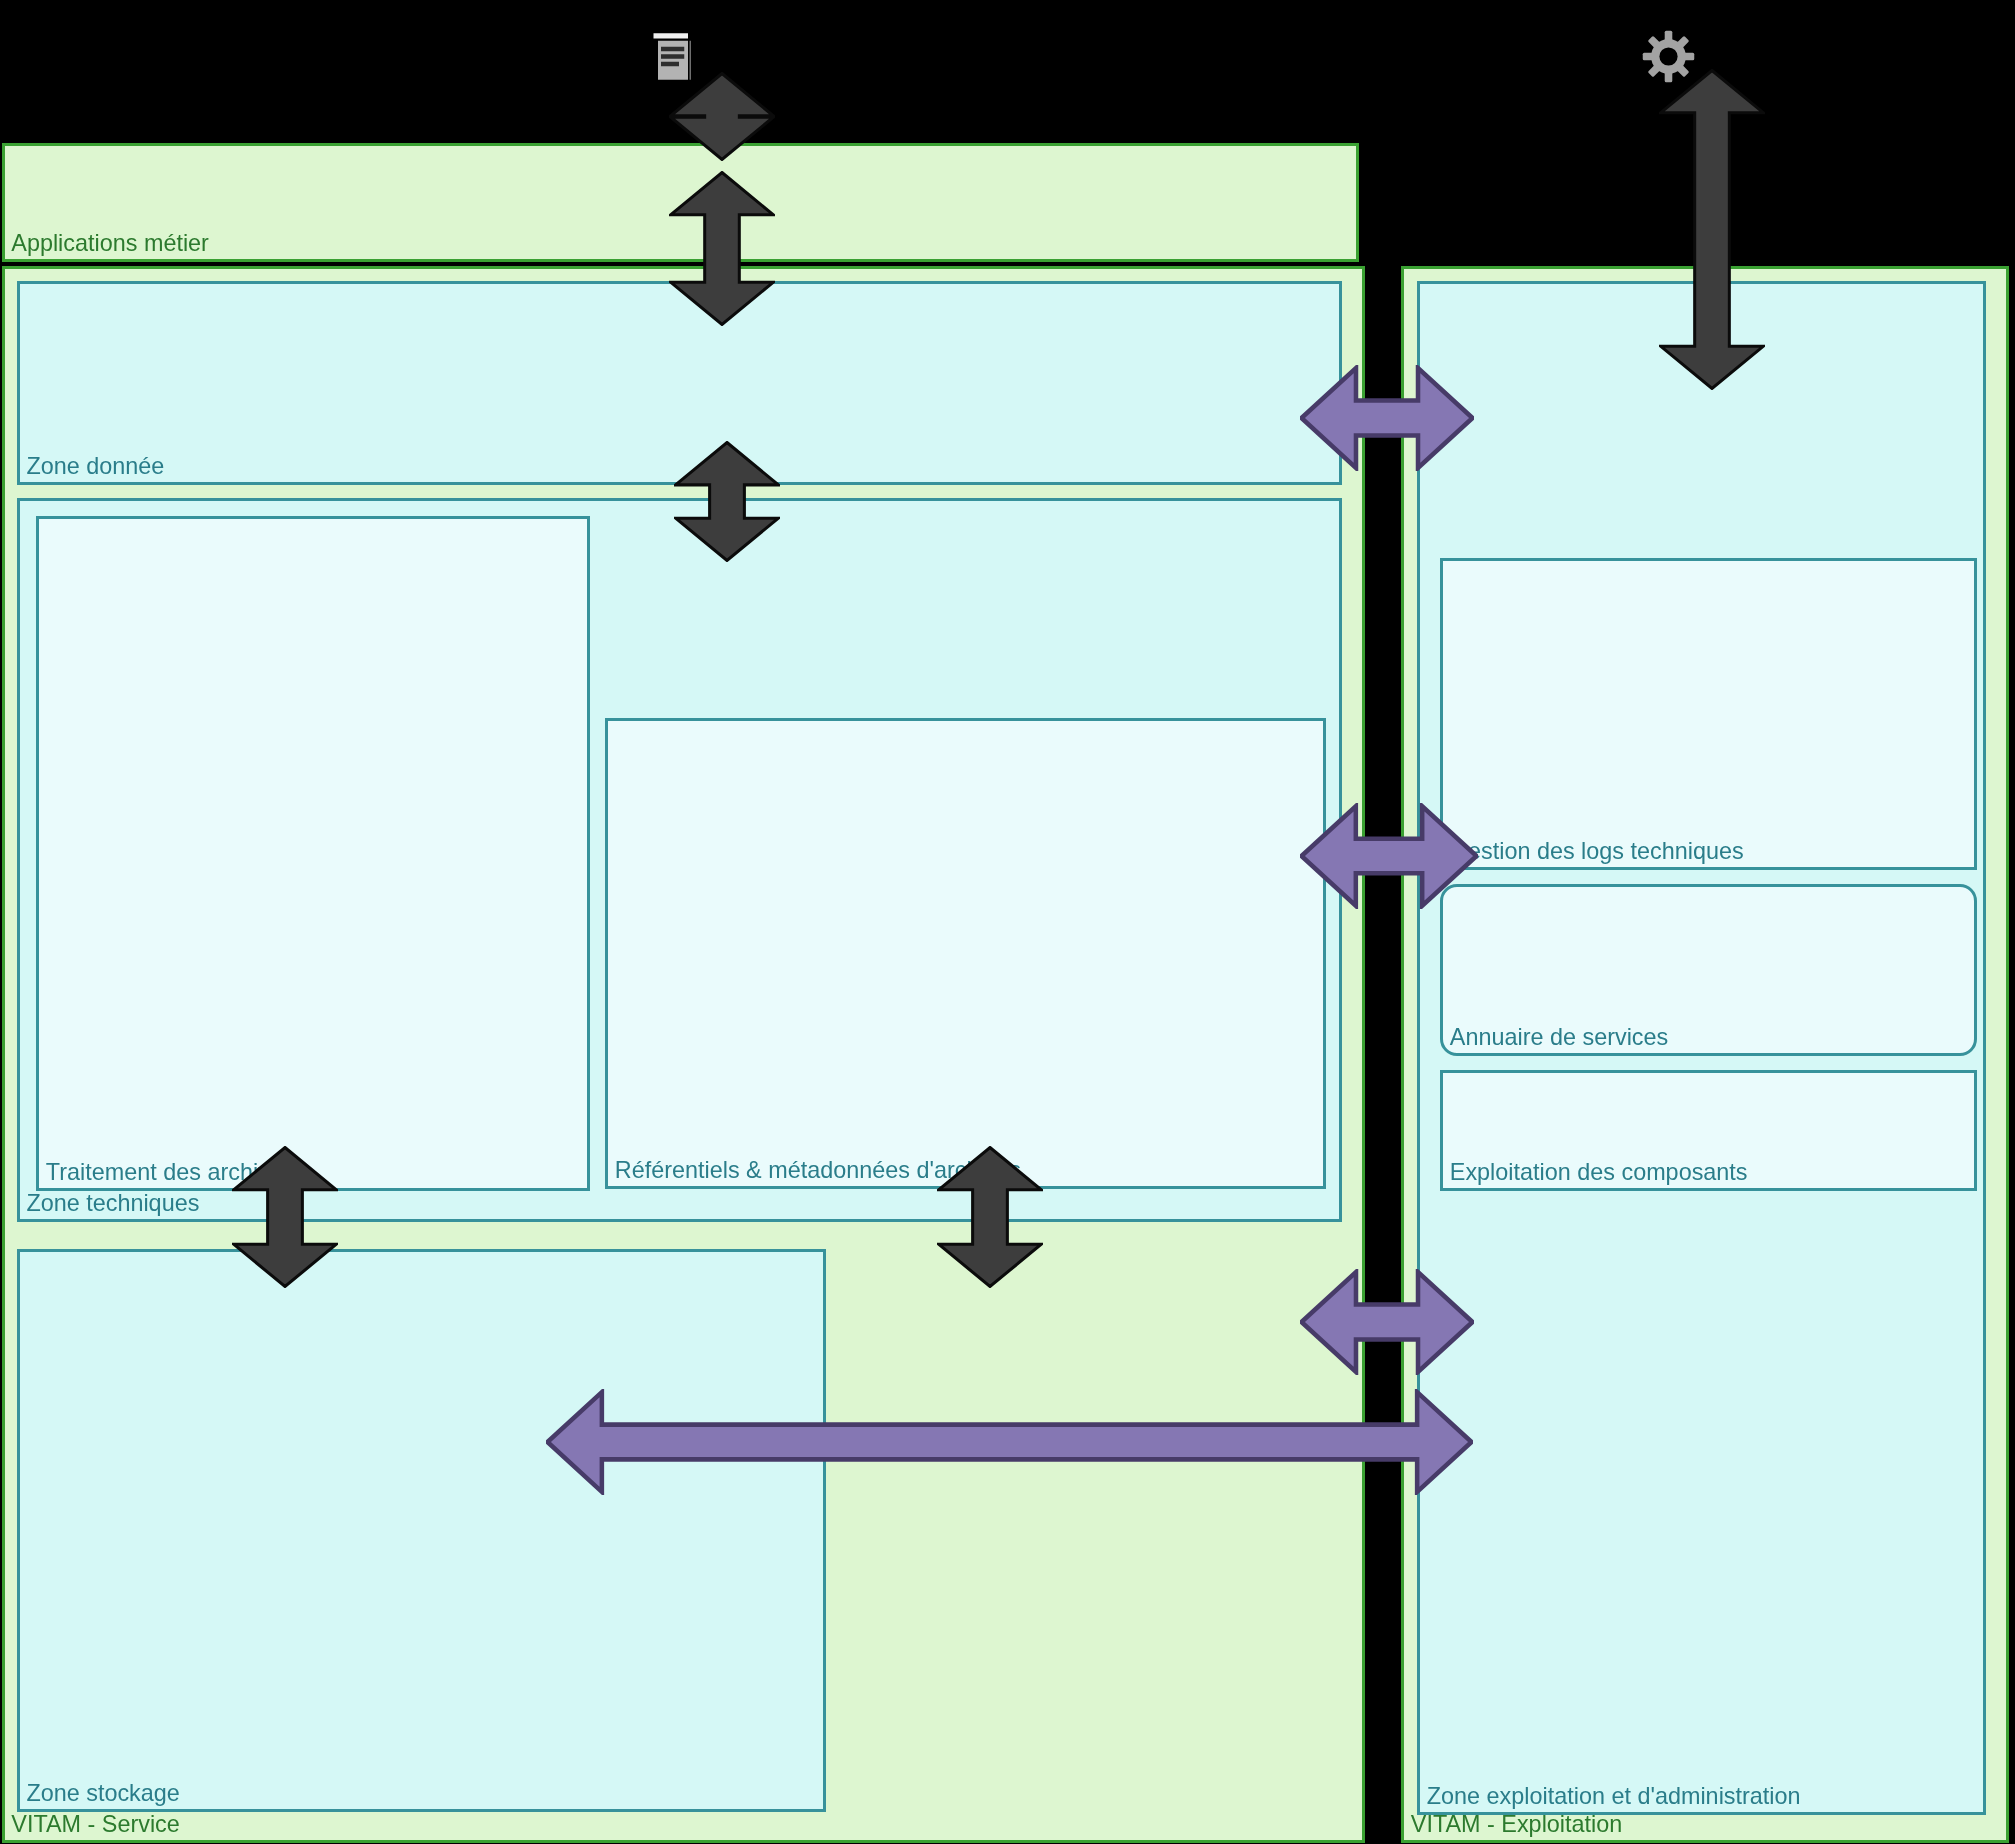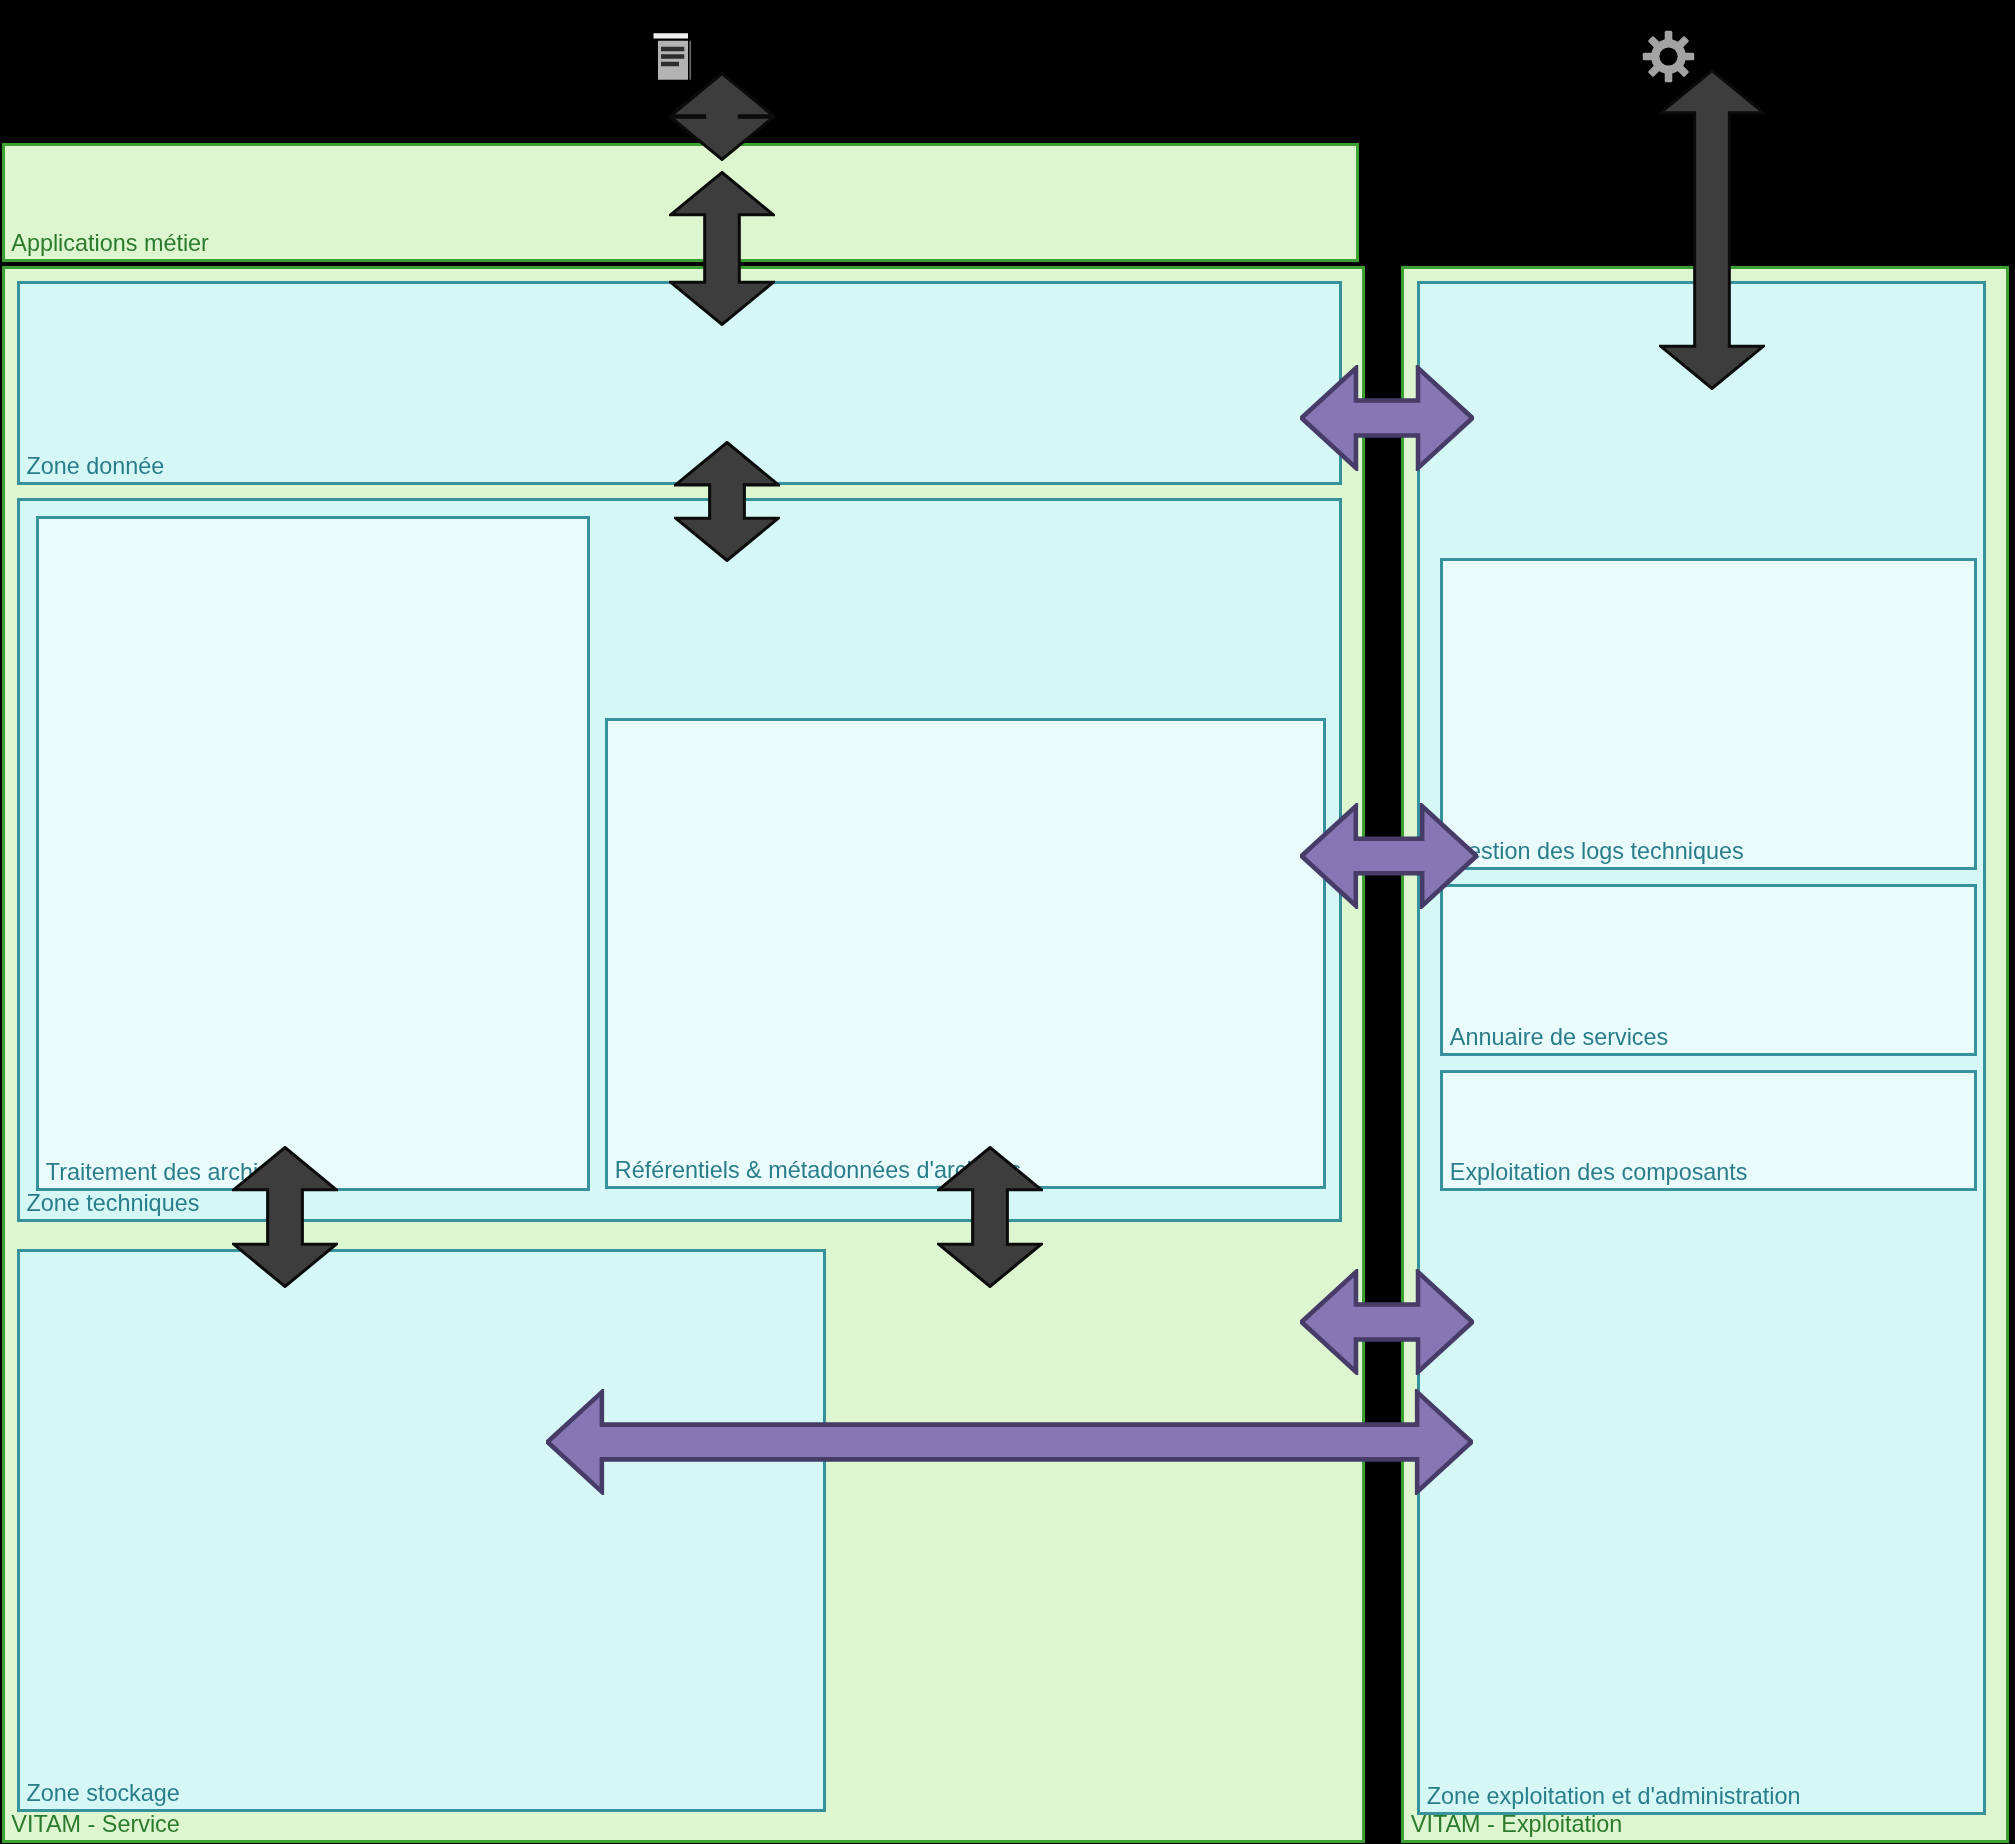--- a/index.html
+++ b/index.html
@@ -61,21 +61,21 @@
 
   <div class="tbox" style="left:1417px;top:281px;width:569px;height:1534px;">
     <span class="lbl">Zone exploitation et d'administration</span>
   </div>
 
 
   <div class="sbox" style="left:1440px;top:558px;width:537px;height:312px;">
     <span class="lbl">Gestion des logs techniques</span>
   </div>
 
-  <div class="sbox" style="left:1440px;top:884px;width:537px;height:172px;">
+  <div class="sbox" style="left:1440px;top:884px;width:537px;height:172px;border-radius:17px;">
     <span class="lbl">Annuaire de services</span>
   </div>
 
   <div class="sbox" style="left:1440px;top:1070px;width:537px;height:121px;">
     <span class="lbl">Exploitation des composants</span>
   </div>
 
   <svg class="icon" style="left:652px;top:30px;" width="45" height="56" viewBox="0 0 60 74">
     <rect x="2" y="4" width="46" height="7" fill="#f0f0f0"></rect>
     <rect x="8" y="14" width="40" height="52" fill="#b3b3b3"></rect>

